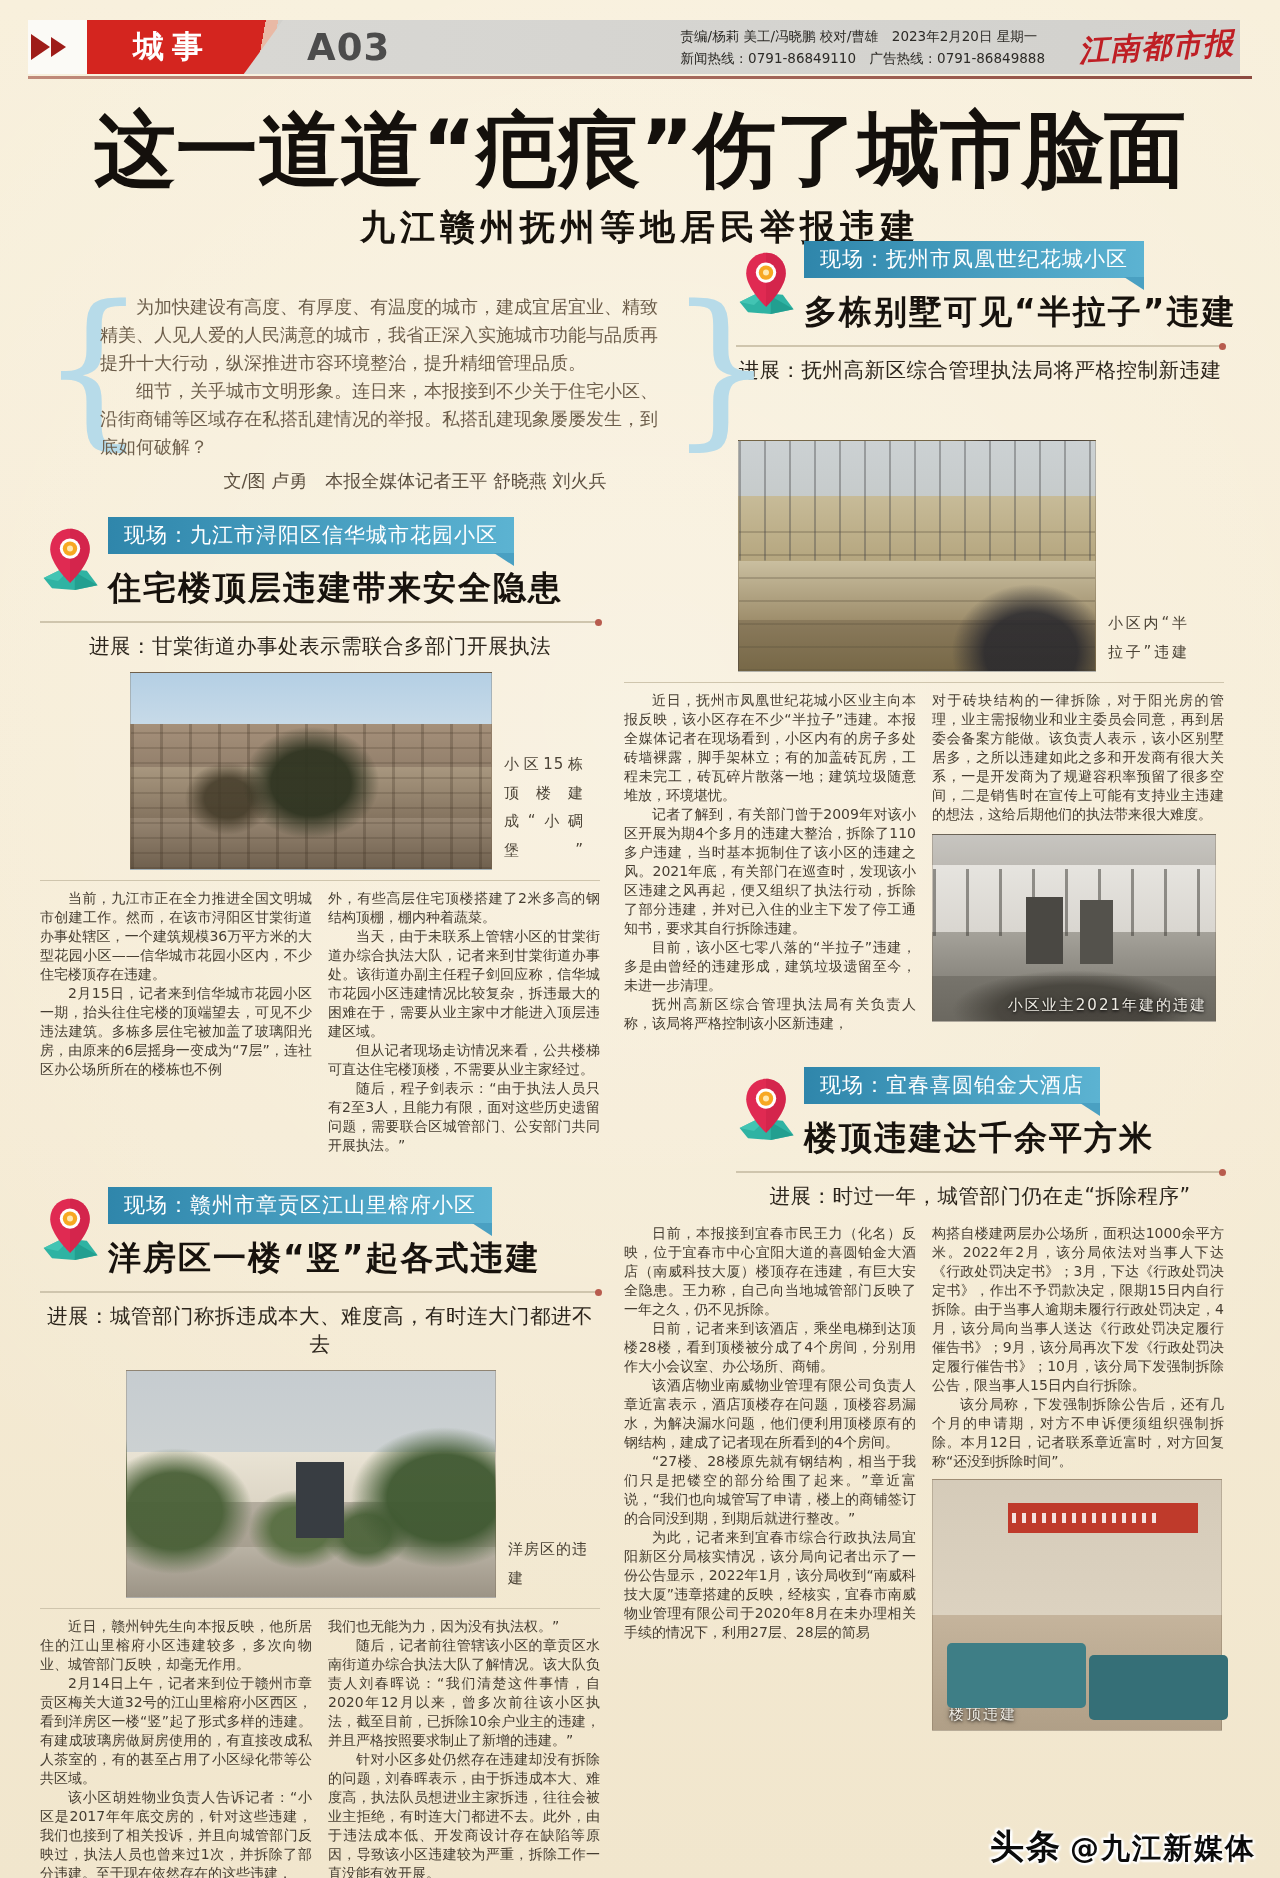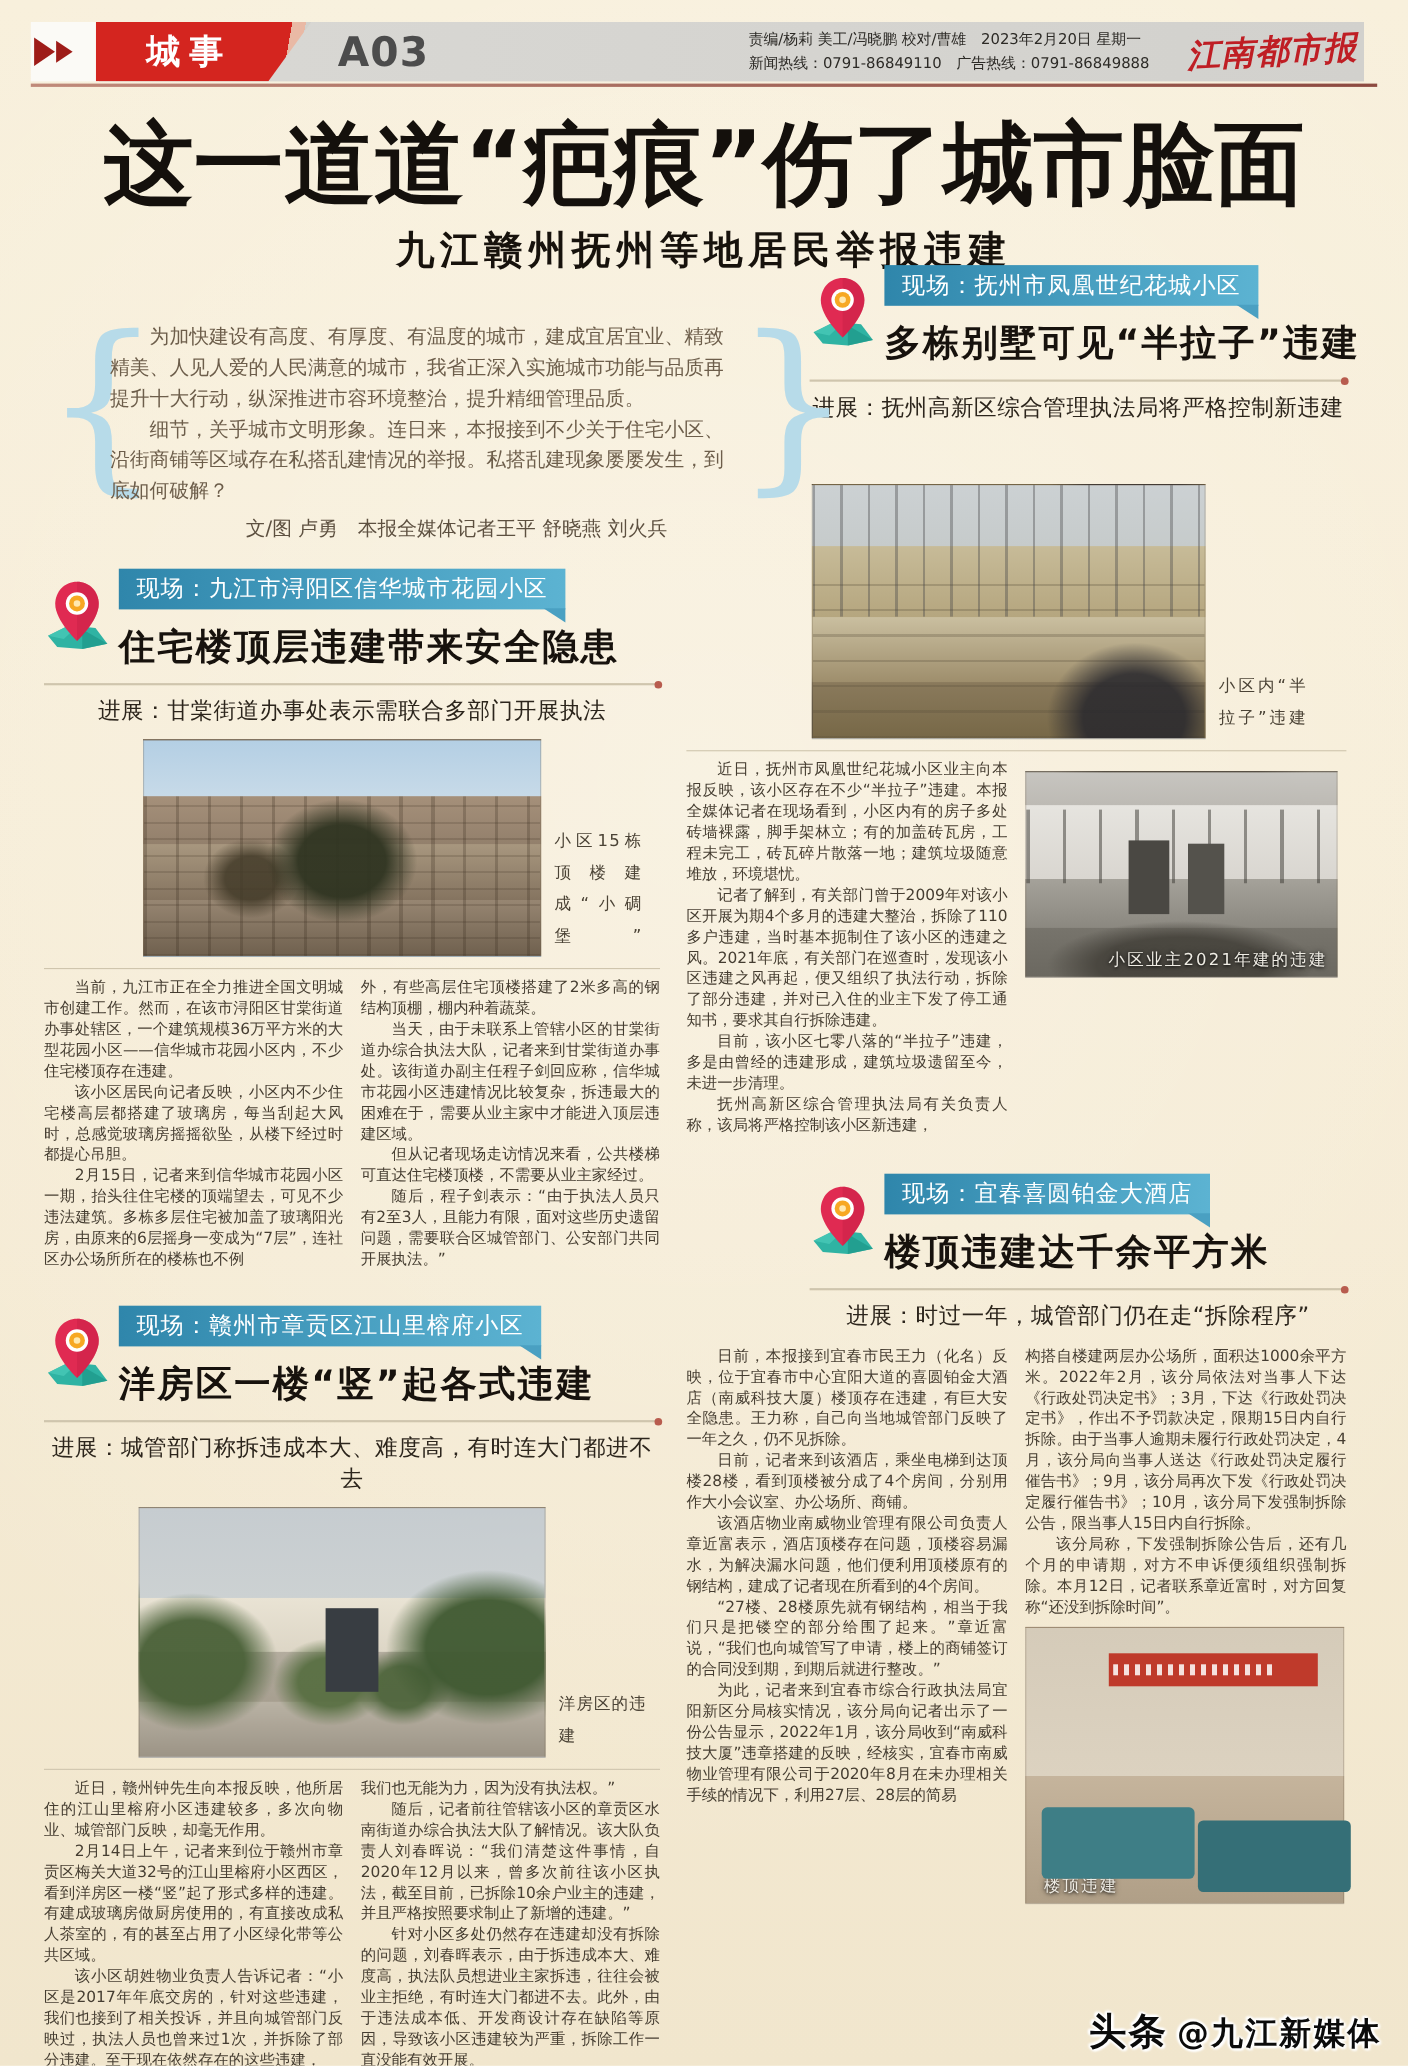--- a/index.html
+++ b/index.html
@@ -175,21 +175,20 @@
           </div>
         <div class="progress">进展：甘棠街道办事处表示需联合多部门开展执法</div>
         <div class="photo-row">
           <div class="photo photo1"></div>
           <div class="vcap">小区15栋顶楼建成“小碉堡”</div>
         </div>
         <div class="sub-rule"></div>
         <div class="cols2">
           <div class="tcol">
             <p>当前，九江市正在全力推进全国文明城市创建工作。然而，在该市浔阳区甘棠街道办事处辖区，一个建筑规模36万平方米的大型花园小区——信华城市花园小区内，不少住宅楼顶存在违建。</p>
-            <p>该小区居民向记者反映，小区内不少住宅楼高层都搭建了玻璃房，每当刮起大风时，总感觉玻璃房摇摇欲坠，从楼下经过时都提心吊胆。</p>
             <p>2月15日，记者来到信华城市花园小区一期，抬头往住宅楼的顶端望去，可见不少违法建筑。多栋多层住宅被加盖了玻璃阳光房，由原来的6层摇身一变成为“7层”，连社区办公场所所在的楼栋也不例</p>
           </div>
           <div class="tcol">
             <p class="cont">外，有些高层住宅顶楼搭建了2米多高的钢结构顶棚，棚内种着蔬菜。</p>
             <p>当天，由于未联系上管辖小区的甘棠街道办综合执法大队，记者来到甘棠街道办事处。该街道办副主任程子剑回应称，信华城市花园小区违建情况比较复杂，拆违最大的困难在于，需要从业主家中才能进入顶层违建区域。</p>
             <p>但从记者现场走访情况来看，公共楼梯可直达住宅楼顶楼，不需要从业主家经过。</p>
             <p>随后，程子剑表示：“由于执法人员只有2至3人，且能力有限，面对这些历史遗留问题，需要联合区城管部门、公安部门共同开展执法。”</p>
           </div>
         </div>
       </section>
@@ -264,20 +263,21 @@
         </div>
         <div class="sub-rule"></div>
         <div class="cols2">
           <div class="tcol">
             <p>近日，抚州市凤凰世纪花城小区业主向本报反映，该小区存在不少“半拉子”违建。本报全媒体记者在现场看到，小区内有的房子多处砖墙裸露，脚手架林立；有的加盖砖瓦房，工程未完工，砖瓦碎片散落一地；建筑垃圾随意堆放，环境堪忧。</p>
             <p>记者了解到，有关部门曾于2009年对该小区开展为期4个多月的违建大整治，拆除了110多户违建，当时基本扼制住了该小区的违建之风。2021年底，有关部门在巡查时，发现该小区违建之风再起，便又组织了执法行动，拆除了部分违建，并对已入住的业主下发了停工通知书，要求其自行拆除违建。</p>
             <p>目前，该小区七零八落的“半拉子”违建，多是由曾经的违建形成，建筑垃圾遗留至今，未进一步清理。</p>
             <p>抚州高新区综合管理执法局有关负责人称，该局将严格控制该小区新违建，</p>
           </div>
           <div class="tcol">
+            <p class="cont">对于砖块结构的一律拆除，对于阳光房的管理，业主需报物业和业主委员会同意，再到居委会备案方能做。该负责人表示，该小区别墅居多，之所以违建如此之多和开发商有很大关系，一是开发商为了规避容积率预留了很多空间，二是销售时在宣传上可能有支持业主违建的想法，这给后期他们的执法带来很大难度。</p>
             <div class="photo ruin">
               <span class="ocap ocap-r">小区业主2021年建的违建</span>
             </div>
           </div>
         </div>
       </section>
 
       <section class="sec" style="margin-top:32px">
         <div class="sec-head indent">
           <svg class="pin" viewBox="0 0 100 112">

